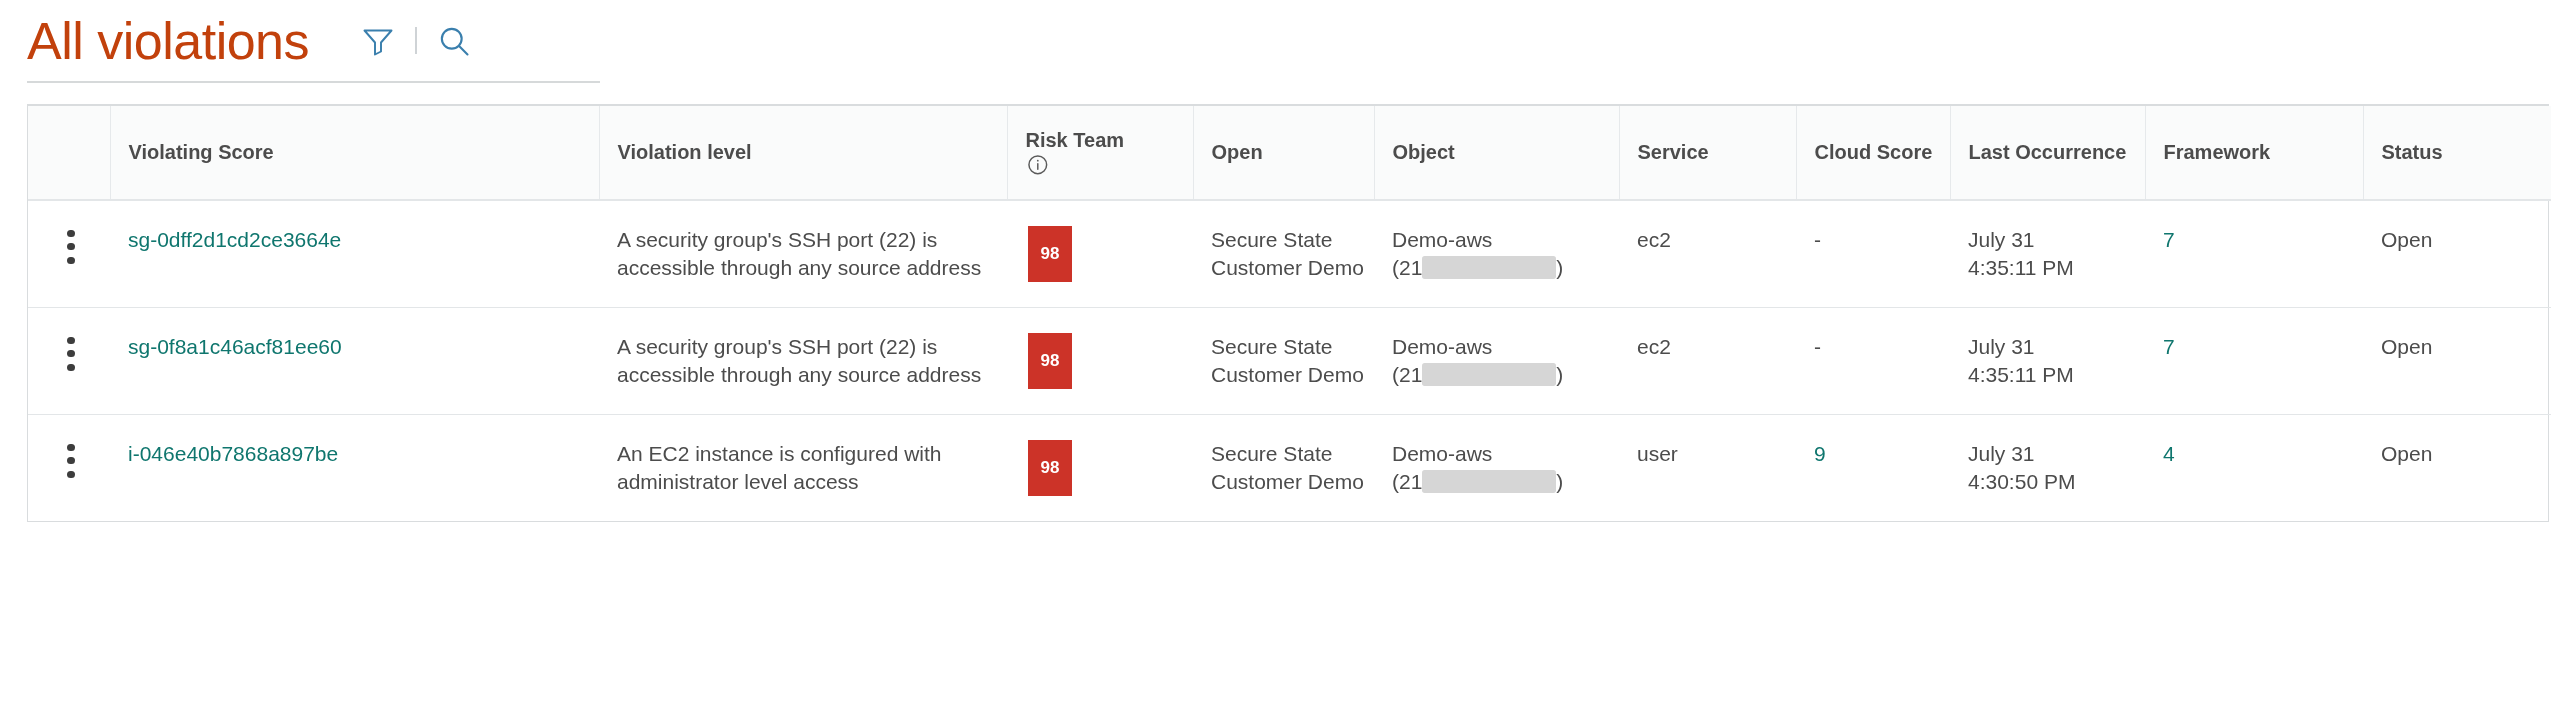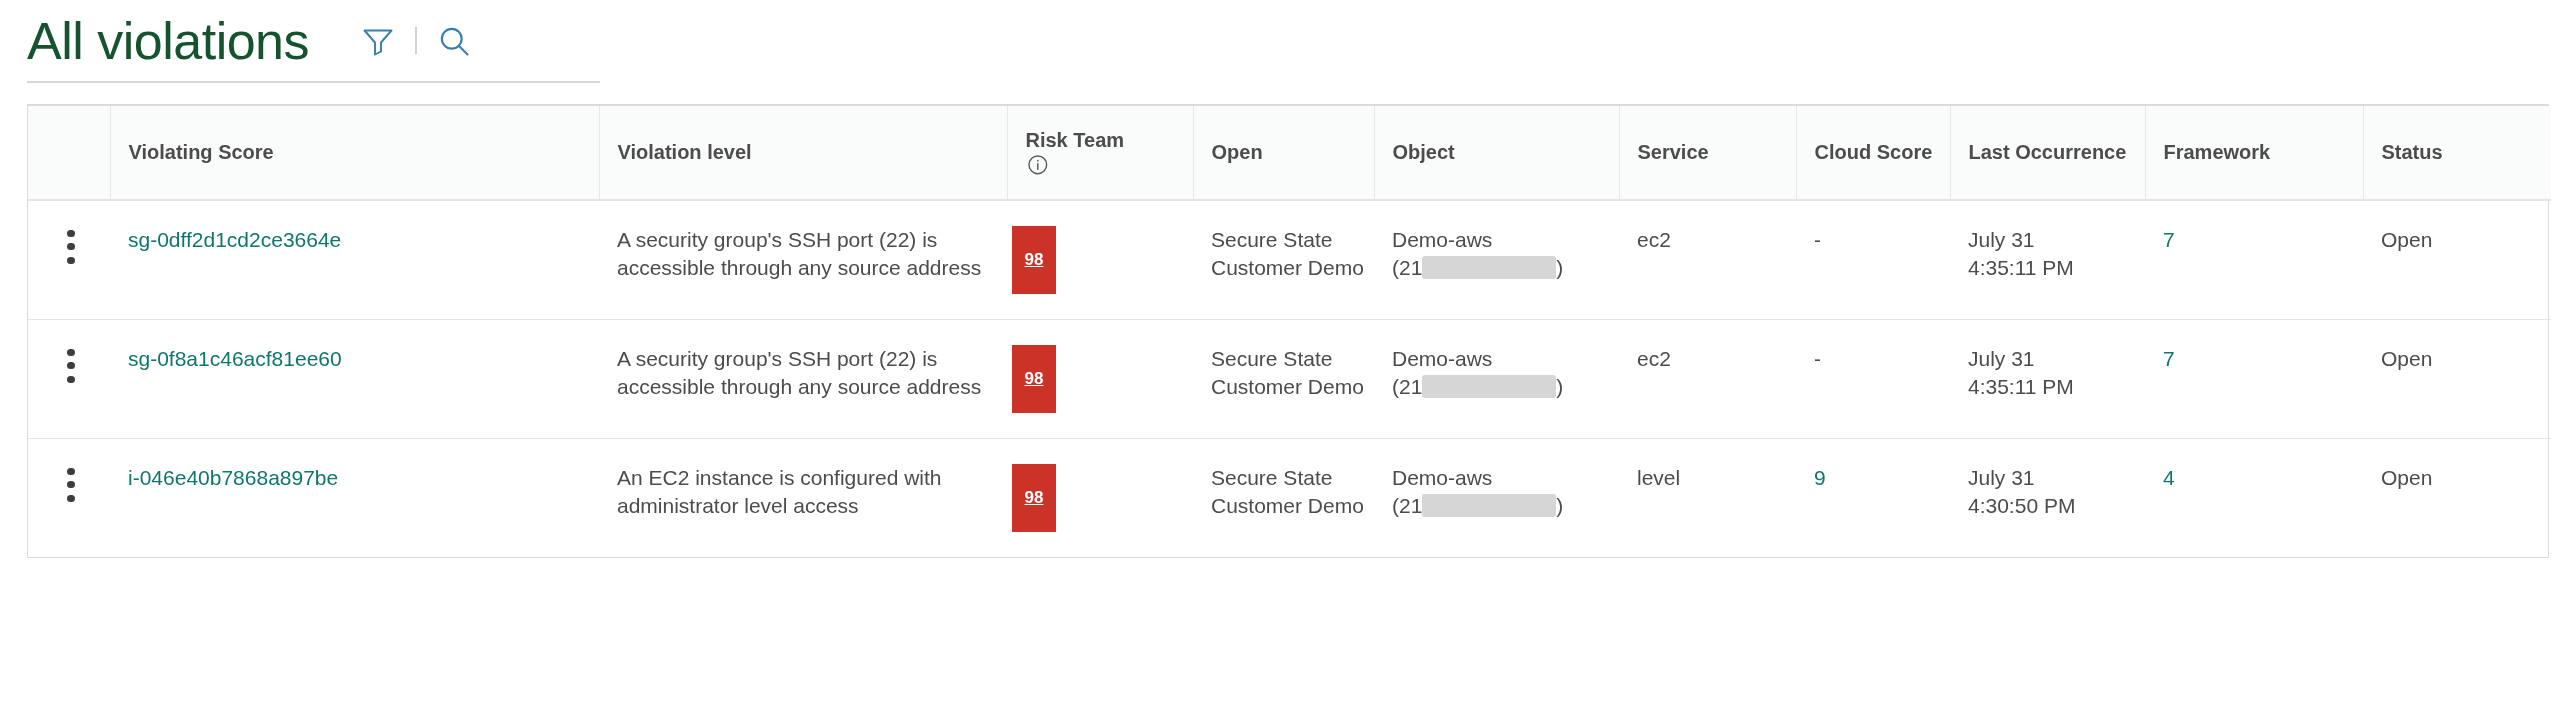--- a/index.html
+++ b/index.html
@@ -27,21 +27,21 @@
     display: flex;
     align-items: center;
     width: 573px;
     height: 83px;
     border-bottom: 2.7px solid #d6d9da;
     box-sizing: border-box;
   }
   .page-title {
     font-size: 52px;
     font-weight: 400;
-    color: #14532d;
+    color: #c2410c;
     letter-spacing: -0.5px;
     line-height: 1;
     white-space: nowrap;
   }
   .header-actions {
     display: flex;
     align-items: center;
     margin-left: 44px;
     gap: 12.7px;
   }
@@ -138,27 +138,26 @@
     color: #0f766e;
     text-decoration: none;
     cursor: pointer;
   }
 
   .risk-badge {
     display: inline-flex;
     align-items: center;
     justify-content: center;
     width: 44px;
-    height: 68px;
+    height: 56px;
     background: #cc3328;
     color: #ffffff;
     font-size: 17px;
     font-weight: bold;
-    margin-left: 5px;
-    text-decoration: underline;
+    margin-left: 21px;
   }
 
   .redaction {
     display: inline-block;
     width: 134px;
     height: 23.6px;
     background: #d6d6d6;
     border-radius: 2.7px;
     vertical-align: -4.5px;
   }
@@ -361,21 +360,21 @@
         <td>
           <span class="cell-pad">Secure State Customer Demo</span>
         </td>
         <td>
           <span class="cell-pad">
             <span class="stack-line">Demo-aws</span>
             <span class="stack-line"><span>(21</span><span class="redaction"></span><span>)</span></span>
           </span>
         </td>
         <td>
-          <span class="cell-pad">level</span>
+          <span class="cell-pad">user</span>
         </td>
         <td>
           <span class="cell-pad"><a class="link">9</a></span>
         </td>
         <td>
           <span class="cell-pad">
             <span class="stack-line">July 31</span>
             <span class="stack-line">4:30:50 PM</span>
           </span>
         </td>

